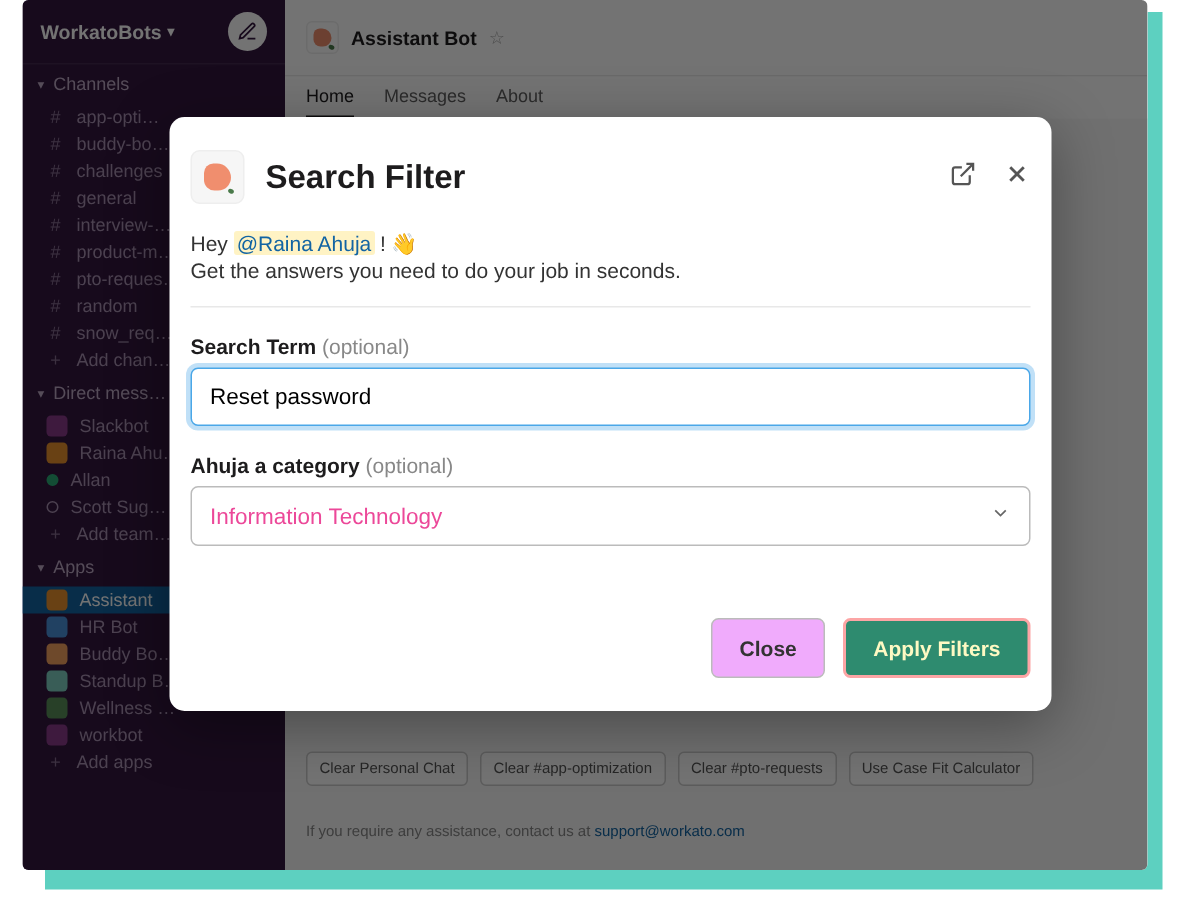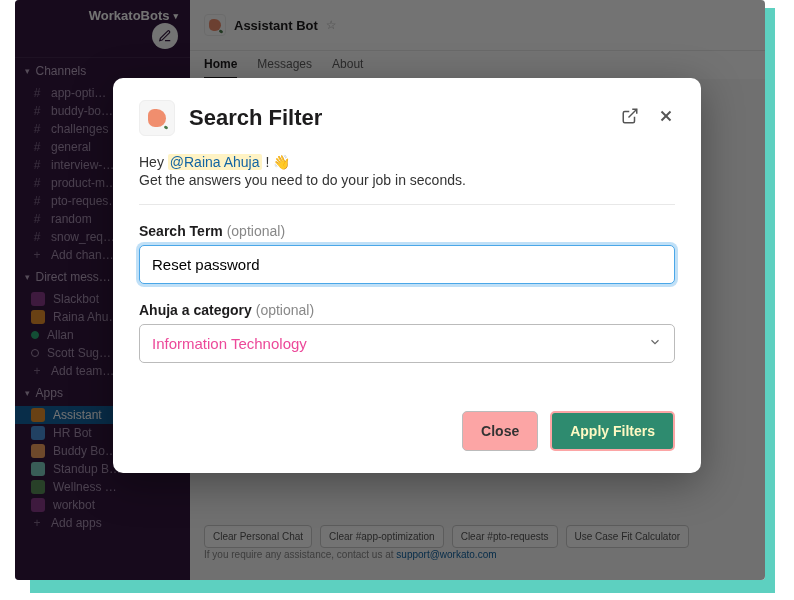--- a/index.html
+++ b/index.html
@@ -5,21 +5,21 @@
     * { box-sizing: border-box; margin: 0; padding: 0; }
     body { font-family: -apple-system, BlinkMacSystemFont, "Segoe UI", Helvetica, Arial, sans-serif; background: #fff; width: 794px; height: 600px; overflow: hidden; position: relative; }
     
     .teal-backdrop { position: absolute; top: 8px; left: 30px; width: 745px; height: 585px; background: #5dd0c0; }
     
     .app-window { position: absolute; top: 0; left: 15px; width: 750px; height: 580px; background: #f8f8f8; display: flex; overflow: hidden; border-radius: 4px; }
     
     .dim-overlay { position: absolute; inset: 0; background: rgba(0,0,0,0.55); z-index: 5; pointer-events: none; }
     
     .sidebar { width: 175px; background: #33173f; color: #bda8c4; font-size: 12px; flex-shrink: 0; position: relative; z-index: 1; }
-    .workspace-header { display: flex; align-items: flex-end; justify-content: space-between; padding: 8px 12px; border-bottom: 1px solid rgba(255,255,255,0.08); flex-direction: column; }
+    .workspace-header { display: flex; align-items: center; justify-content: space-between; padding: 8px 12px; border-bottom: 1px solid rgba(255,255,255,0.08); }
     .workspace-name { color: #fff; font-weight: 700; font-size: 13px; display: flex; align-items: center; gap: 4px; }
     .compose-btn { width: 26px; height: 26px; border-radius: 50%; background: #fff; display: flex; align-items: center; justify-content: center; color: #33173f; }
     .compose-btn svg { width: 14px; height: 14px; }
     
     .section-header { display: flex; align-items: center; gap: 6px; padding: 6px 10px; font-size: 12px; color: #bda8c4; }
     .section-header .caret { font-size: 9px; }
     
     .channel-item { display: flex; align-items: center; gap: 8px; padding: 2px 16px; font-size: 12px; color: #a891b1; white-space: nowrap; overflow: hidden; }
     .channel-item.selected { background: #1264a3; color: #fff; }
     .hash { opacity: 0.7; font-size: 12px; width: 12px; text-align: center; }
@@ -30,29 +30,29 @@
     
     .main-area { flex: 1; background: #f8f8f8; position: relative; z-index: 1; }
     .main-header { display: flex; align-items: center; gap: 8px; padding: 14px 14px; border-bottom: 1px solid #e8e8e8; background: #fff; }
     .bot-icon { width: 22px; height: 22px; border-radius: 4px; background: #fff; border: 1px solid #eee; display: flex; align-items: center; justify-content: center; }
     .peach-shape { width: 12px; height: 12px; background: #f08e6e; border-radius: 40% 60% 55% 45%; position: relative; }
     .peach-shape::after { content: ''; position: absolute; bottom: -2px; right: -2px; width: 4px; height: 3px; background: #4a7a4a; border-radius: 50%; transform: rotate(30deg); }
     .app-name { font-weight: 700; font-size: 13px; color: #1d1c1d; }
     .star { color: #aaa; font-size: 12px; }
     .tabs { display: flex; gap: 20px; padding: 6px 14px 0; background: #fff; font-size: 12px; color: #616061; }
     .tab { padding-bottom: 6px; }
-    .tab.active { color: #1d1c1d; font-weight: 700; border-bottom: 2px solid #1d1c1d; }
-    
-    .bottom-buttons { position: absolute; bottom: 32px; left: 14px; display: flex; gap: 8px; }
+    .tab.active { color: #1d1c1d; font-weight: 400; border-bottom: 2px solid #1d1c1d; }
+    
+    .bottom-buttons { position: absolute; bottom: 56px; left: 14px; display: flex; gap: 8px; }
     .bottom-btn { font-size: 10px; padding: 5px 8px; border: 1px solid #ccc; border-radius: 4px; background: #fff; color: #555; }
     .footer-text { position: absolute; bottom: 20px; left: 14px; font-size: 10px; color: #888; }
     .footer-link { color: #1264a3; }
     
     
-    .modal { position: absolute; top: 78px; left: 113px; width: 588px; background: #fff; border-radius: 10px; box-shadow: 0 10px 40px rgba(0,0,0,0.35); z-index: 10; padding: 22px 26px; }
+    .modal { position: absolute; top: 78px; left: 113px; width: 588px; background: #fff; border-radius: 10px; box-shadow: 0 10px 40px rgba(0,0,0,0.35); z-index: 10; padding: 22px 14px; }
     .modal-header { display: flex; align-items: center; gap: 14px; margin-bottom: 18px; }
     .modal-icon { width: 36px; height: 36px; border-radius: 6px; background: #f6f6f6; border: 1px solid #eee; display: flex; align-items: center; justify-content: center; }
     .modal-icon .peach-shape { width: 18px; height: 18px; }
     .modal-title { font-size: 22px; font-weight: 800; color: #1d1c1d; flex: 1; }
     .modal-actions-top { display: flex; gap: 18px; align-items: center; }
     .icon-btn { color: #555; cursor: pointer; }
     .icon-btn svg { width: 18px; height: 18px; }
     
     .greeting { font-size: 14px; color: #333; margin-bottom: 2px; }
     .mention { background: #fff3c4; color: #1264a3; padding: 0 2px; border-radius: 2px; }
@@ -63,21 +63,21 @@
     .optional { font-weight: 400; color: #888; }
     .text-input { width: 100%; font-size: 15px; padding: 10px 12px; border: 1px solid #bbb; border-radius: 5px; outline: none; }
     .text-input.focused { border-color: #4aa7e8; box-shadow: 0 0 0 3px rgba(74,167,232,0.35); }
     .field-group { margin-bottom: 18px; }
     
     .select-box { width: 100%; font-size: 15px; padding: 10px 12px; border: 1px solid #bbb; border-radius: 5px; display: flex; justify-content: space-between; align-items: center; color: #ec4899; cursor: pointer; }
     .chev { color: #666; }
     
     .modal-footer { display: flex; justify-content: flex-end; gap: 12px; margin-top: 48px; }
     .btn { font-size: 14px; font-weight: 700; padding: 10px 18px; border-radius: 5px; cursor: pointer; }
-    .btn-secondary { background: #fca5a5; border: 1px solid #bbb; color: #333; }
+    .btn-secondary { background: #f0abfc; border: 1px solid #bbb; color: #333; }
     .btn-primary { background: #2e8b6f; border: 2px solid #fca5a5; color: #fef9c3; }
   </style>
 </head>
 <body>
 
 <div class="teal-backdrop"></div>
 
 <div class="app-window">
 
   <aside class="sidebar">

